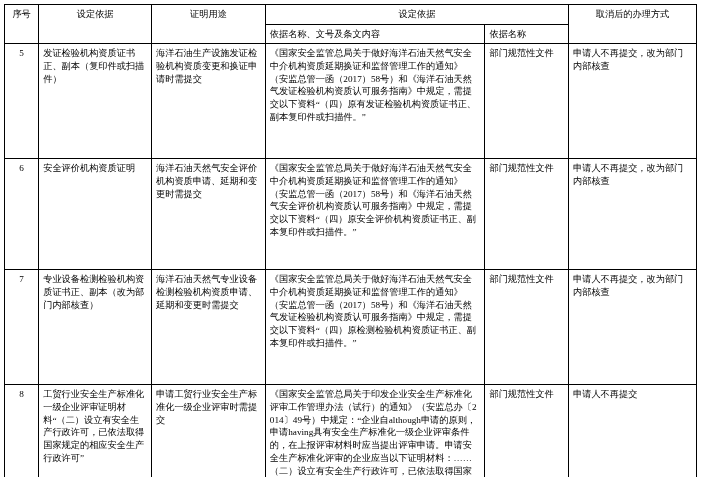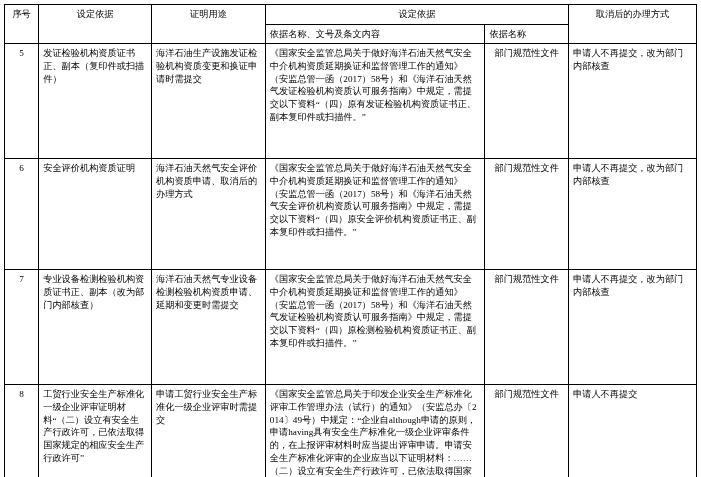--- a/index.html
+++ b/index.html
@@ -48,21 +48,20 @@
   .col-basis  { width: 218px; }
   .col-level  { width: 83px; }
   .col-after  { width: 127px; }
 
   td.cell-num {
     text-align: center;
     vertical-align: middle;
     font-size: 10px;
   }
   td.cell-level {
-    text-align: center;
     vertical-align: middle;
     font-size: 9.2px;
   }
   td.cell-after {
     vertical-align: middle;
     font-size: 9.2px;
     line-height: 1.4;
     margin-left: 43px;
   }
   td.cell-name,
@@ -117,21 +116,21 @@
         <td class="cell-num">5</td>
         <td class="cell-name">发证检验机构资质证书正、副本（复印件或扫描件）</td>
         <td class="cell-use">海洋石油生产设施发证检验机构资质变更和换证申请时需提交</td>
         <td class="cell-basis">《国家安全监管总局关于做好海洋石油天然气安全中介机构资质延期换证和监督管理工作的通知》（安监总管一函（2017）58号）和《海洋石油天然气发证检验机构资质认可服务指南》中规定，需提交以下资料“（四）原有发证检验机构资质证书正、副本复印件或扫描件。”</td>
         <td class="cell-level">部门规范性文件</td>
         <td class="cell-after">申请人不再提交，改为部门内部核查</td>
       </tr>
       <tr class="row-6">
         <td class="cell-num">6</td>
         <td class="cell-name">安全评价机构资质证明</td>
-        <td class="cell-use">海洋石油天然气安全评价机构资质申请、取消后的办理方式</td>
+        <td class="cell-use">海洋石油天然气安全评价机构资质申请、延期和变更时需提交</td>
         <td class="cell-basis">《国家安全监管总局关于做好海洋石油天然气安全中介机构资质延期换证和监督管理工作的通知》（安监总管一函（2017）58号）和《海洋石油天然气安全评价机构资质认可服务指南》中规定，需提交以下资料“（四）原安全评价机构资质证书正、副本复印件或扫描件。”</td>
         <td class="cell-level">部门规范性文件</td>
         <td class="cell-after">申请人不再提交，改为部门内部核查</td>
       </tr>
       <tr class="row-7">
         <td class="cell-num">7</td>
         <td class="cell-name">专业设备检测检验机构资质证书正、副本（改为部门内部核查）</td>
         <td class="cell-use">海洋石油天然气专业设备检测检验机构资质申请、延期和变更时需提交</td>
         <td class="cell-basis">《国家安全监管总局关于做好海洋石油天然气安全中介机构资质延期换证和监督管理工作的通知》（安监总管一函（2017）58号）和《海洋石油天然气发证检验机构资质认可服务指南》中规定，需提交以下资料“（四）原检测检验机构资质证书正、副本复印件或扫描件。”</td>
         <td class="cell-level">部门规范性文件</td>

